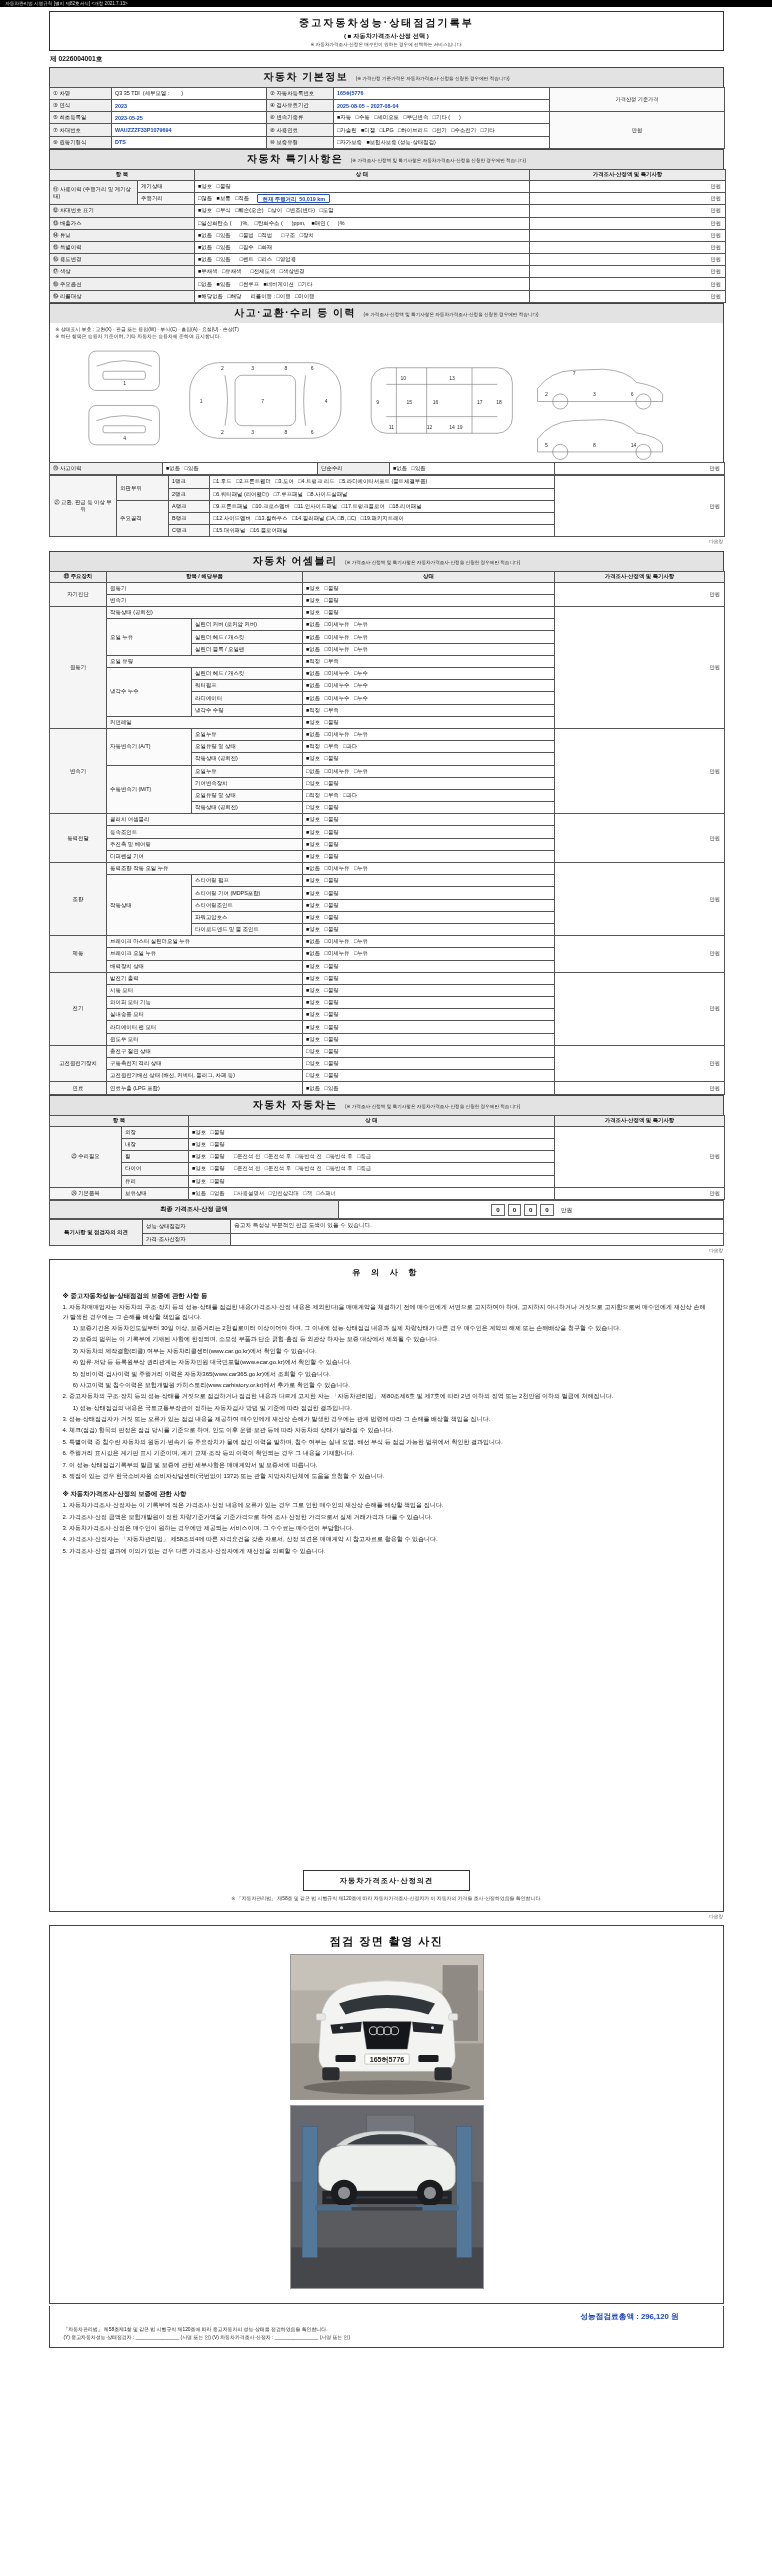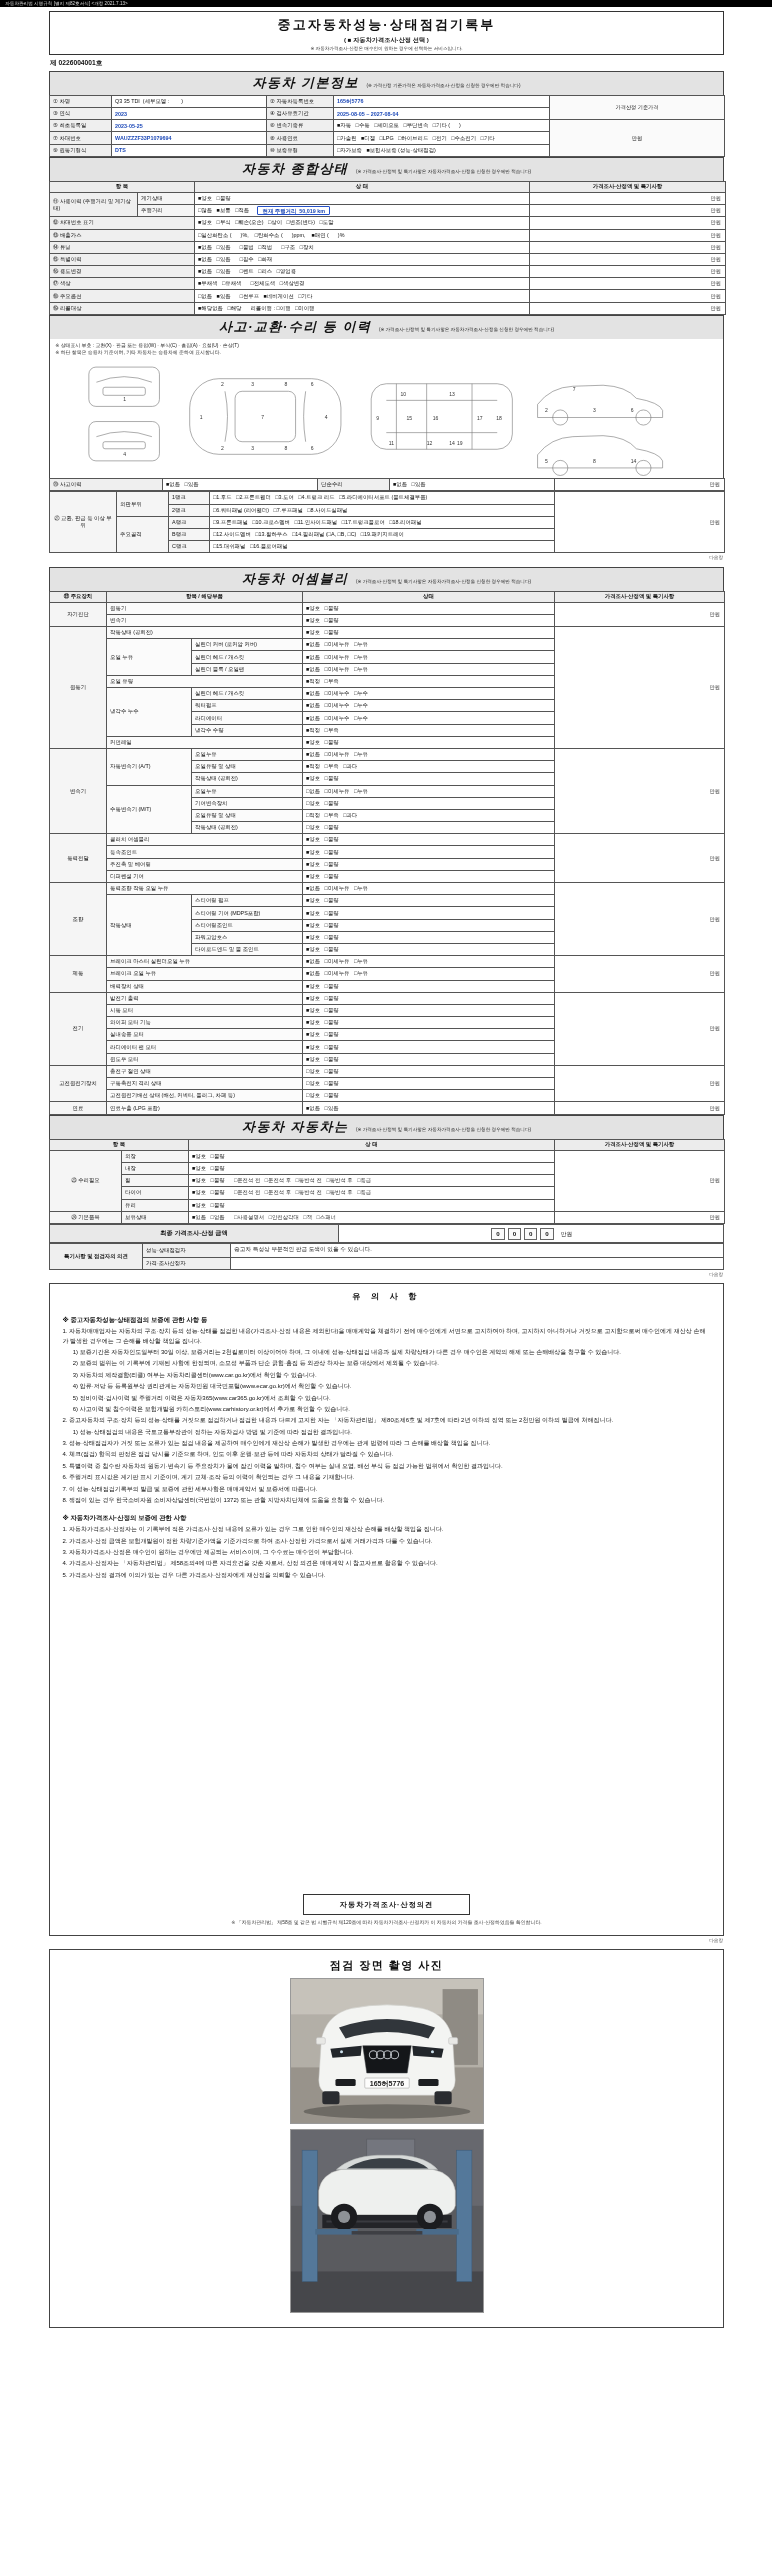--- a/index.html
+++ b/index.html
@@ -1,28 +1,28 @@
 <!DOCTYPE html>
 <html style="font-size:8.2px"><head>
 <meta charset="utf-8">
 <style>
   html,body{margin:0;padding:0;background:#fff;}
   .canvas{width:773px;height:2576px;background:#ffffff;overflow:hidden;position:relative;
           font-family:"Liberation Sans","DejaVu Sans",sans-serif;color:#111;}
   .topstrip{height:7.2px;background:#000;color:#ddd;font-size:4.6px;line-height:7.2px;padding:0 5.2px;}
   .page{width:675px;margin:0 auto;padding-top:4.1px;}
   .title-box{border:0.5px solid #333;padding:4.1px 0 3.1px 0;text-align:center;}
-  .title{font-size:13px;font-weight:bold;letter-spacing:2.1px;}
+  .title{font-size:10px;font-weight:bold;letter-spacing:2.1px;}
   .subtitle{font-size:6.2px;font-weight:bold;margin-top:1.5px;}
   .title-note{font-size:4.6px;color:#333;margin-top:1.5px;}
   .docno{font-size:6.7px;font-weight:bold;margin:3.6px 0 2.6px 1px;}
   .box{margin-bottom:2.1px;}
   .next-note{text-align:right;font-size:4.6px;color:#555;margin:1.5px 1px 6.2px 0;}
   .sec-head{border:0.5px solid #444;border-bottom:0;background:#e3e3e3;text-align:center;padding:2.6px 2.1px;}
-  .sec-title{font-weight:bold;font-size:13px;letter-spacing:1.5px;font-style:italic;}
+  .sec-title{font-weight:bold;font-size:10px;letter-spacing:1.5px;}
   .sec-note{font-size:4.6px;color:#222;margin-left:5.2px;}
   table{border-collapse:collapse;width:100%;table-layout:fixed;}
   td,th{border:0.5px solid #555;font-size:5.4px;padding:2.1px 3.1px;vertical-align:middle;word-break:break-all;}
   th{background:#ececec;font-weight:bold;padding:1.5px;}
   .lbl{background:#efefef;}
   .lbl2{background:#f5f5f5;}
   .val{white-space:pre-wrap;}
   td[data-blue="1"]{color:#1d49b8;font-weight:bold;}
   .chk{white-space:pre-wrap;}
   .price{text-align:right;font-size:5.2px;color:#333;padding-right:4.1px;}
@@ -124,21 +124,21 @@
               <td class="lbl">⑨ 원동기형식</td>
               <td class="val" data-blue="1">DTS</td>
               <td class="lbl">⑩ 보증유형</td>
               <td class="val">□자가보증   ■보험사보증 (성능·상태점검)</td>
 
             </tr>
           </tbody>
       </table>
 
       <div class="sec-head">
-        <span class="sec-title">자동차 종합상태</span>
+        <span class="sec-title">자동차 특기사항은</span>
         <span class="sec-note">(※ 가격조사·산정액 및 특기사항은 자동차가격조사·산정을 신청한 경우에만 적습니다)</span>
       </div>
       <table class="summary-table">
         <colgroup>
             <col style="width:88px">
             <col style="width:57px">
             <col style="width:335px">
             <col style="width:196px">
           </colgroup>
         <thead>
@@ -913,17 +913,25 @@
           <circle cx="275" cy="172" r="26" fill="#1b1c1f"></circle>
             <circle cx="275" cy="172" r="12" fill="#8d9196"></circle>
         </g>
         <rect x="48" y="196" width="84" height="11" fill="#4a6b8a"></rect>
         <rect x="248" y="196" width="84" height="11" fill="#4a6b8a"></rect>
         <rect x="120" y="200" width="140" height="7" fill="#3e3f44"></rect>
       </svg>
     </div>
 
     <div class="box">
+      <div class="sign-body">
+        <div class="fee">
+          <span>성능점검료총액 :</span>
+          <span class="fee-val">296,120 원</span>
+        </div>
+        <div class="sign-note">「자동차관리법」 제58조제1항 및 같은 법 시행규칙 제120조에 따라 중고자동차의 성능·상태를 점검하였음을 확인합니다.</div>
+        <div class="sign-note">(Y) 중고자동차성능·상태점검자 : ________________ (서명 또는 인)        (V) 자동차가격조사·산정자 : ________________ (서명 또는 인)</div>
+      </div>
     </div>
 
   </div>
 </div>
 
 
 </body></html>

